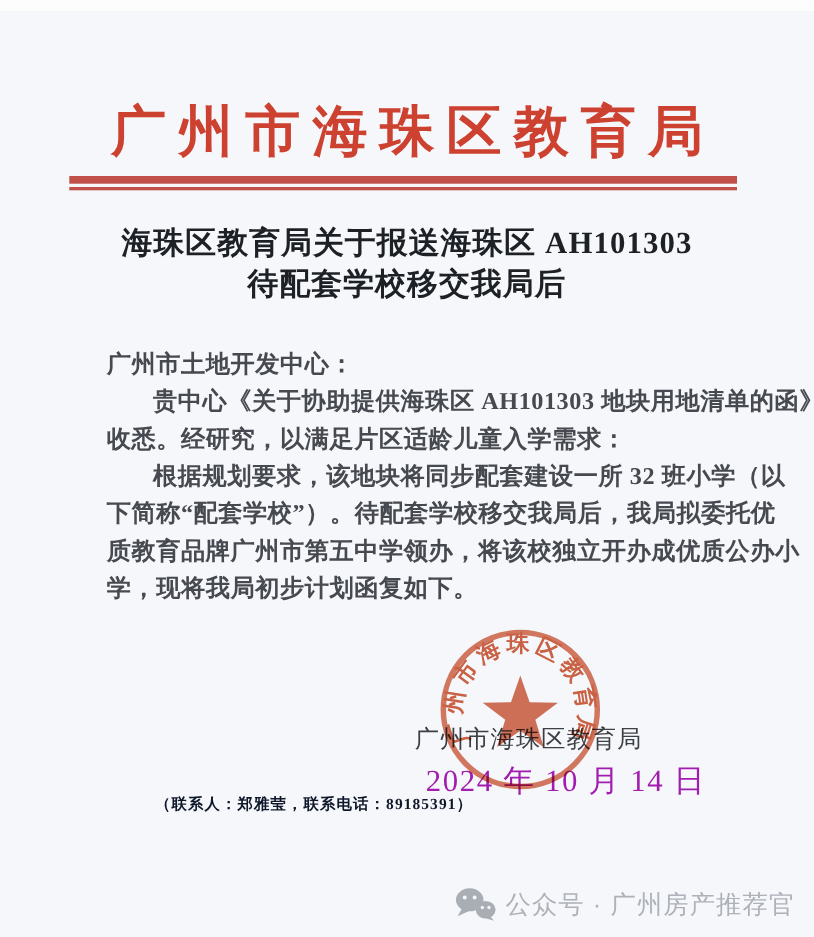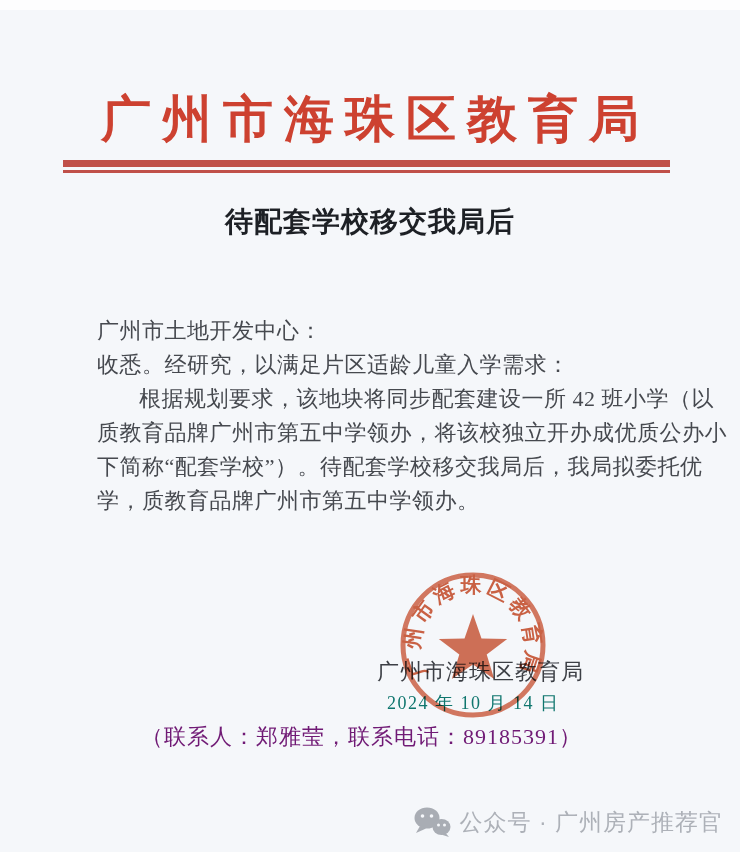--- a/index.html
+++ b/index.html
@@ -53,20 +53,21 @@
     white-space: nowrap;
   }
 
   .letter-body {
     position: absolute;
     top: 314px;
     left: 97px;
     width: 580px;
     color: #46494f;
     font-size: 22px;
+    font-weight: bold;
   }
   .body-line {
     height: 34px;
     line-height: 34px;
     white-space: nowrap;
     letter-spacing: 0.5px;
   }
   .body-line.indent { padding-left: 42px; }
 
   .signature {
@@ -75,33 +76,34 @@
     top: 657px;
     font-size: 22px;
     color: #3c3f45;
     letter-spacing: 1px;
     white-space: nowrap;
   }
   .sign-date {
     position: absolute;
     left: 387px;
     top: 691px;
-    font-size: 18px;
-    color: #0f766e;
+    font-size: 28px;
+    color: #a21caf;
     letter-spacing: 1.5px;
     white-space: nowrap;
   }
   .contact {
     position: absolute;
     left: 141px;
     top: 722px;
-    font-size: 22px;
-    color: #701a75;
+    font-size: 14px;
+    color: #0f172a;
     letter-spacing: 1px;
     white-space: nowrap;
+    font-weight: bold;
   }
 
   .seal {
     position: absolute;
     left: 373px;
     top: 545px;
     width: 200px;
     height: 200px;
     mix-blend-mode: multiply;
     opacity: 0.88;
@@ -135,30 +137,32 @@
 
   <div class="letterhead">广州市海珠区教育局</div>
 
   <div class="rule">
     <div class="rule-thick"></div>
     <div class="rule-gap"></div>
     <div class="rule-thin"></div>
   </div>
 
   <div class="doc-title">
+    <div>海珠区教育局关于报送海珠区 AH101303</div>
     <div>待配套学校移交我局后</div>
   </div>
 
   <div class="letter-body">
     <div class="body-line">广州市土地开发中心：</div>
+    <div class="body-line indent">贵中心《关于协助提供海珠区 AH101303 地块用地清单的函》</div>
     <div class="body-line">收悉。经研究，以满足片区适龄儿童入学需求：</div>
-    <div class="body-line indent">根据规划要求，该地块将同步配套建设一所 42 班小学（以</div>
+    <div class="body-line indent">根据规划要求，该地块将同步配套建设一所 32 班小学（以</div>
+    <div class="body-line">下简称“配套学校”）。待配套学校移交我局后，我局拟委托优</div>
     <div class="body-line">质教育品牌广州市第五中学领办，将该校独立开办成优质公办小</div>
-    <div class="body-line">下简称“配套学校”）。待配套学校移交我局后，我局拟委托优</div>
-    <div class="body-line">学，质教育品牌广州市第五中学领办。</div>
+    <div class="body-line">学，现将我局初步计划函复如下。</div>
   </div>
 
   <div class="signature">广州市海珠区教育局</div>
   <div class="sign-date">2024 年 10 月 14 日</div>
   <div class="contact">（联系人：郑雅莹，联系电话：89185391）</div>
 
   <svg class="seal" viewBox="0 0 200 200" aria-hidden="true">
     <circle cx="100" cy="100" r="70" fill="none" stroke="#cc4e2b" stroke-width="5" opacity="0.85"></circle>
     <polygon points="100,69 108.5,93.4 134.2,93.9 113.7,109.4 121.2,134.1 100,119.4 78.8,134.1 86.3,109.4 65.8,93.9 91.5,93.4" fill="#cc4e2b" opacity="0.9"></polygon>
     <path id="sealArc" d="M 54,126.5 A 53,53 0 1 1 146,126.5" fill="none"></path>

